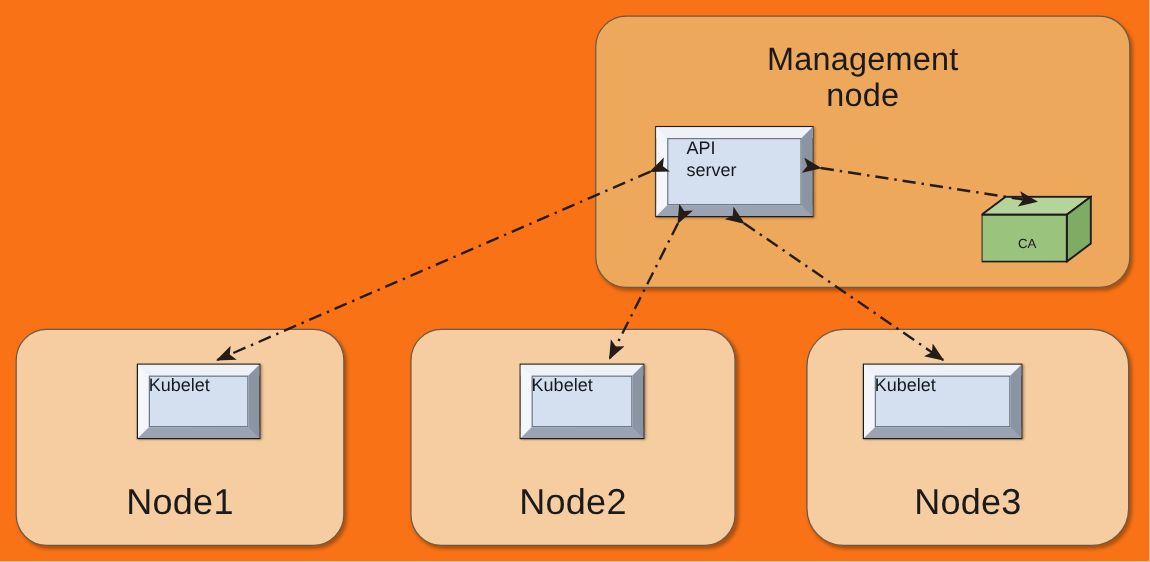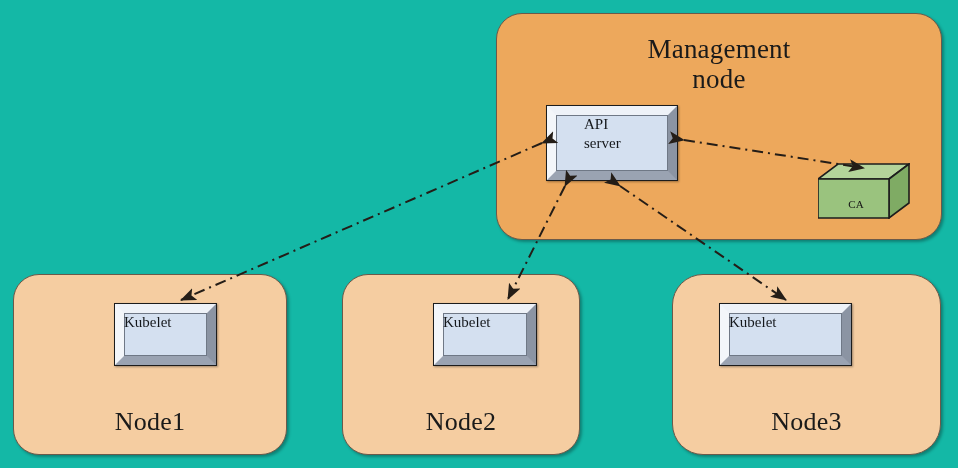--- a/index.html
+++ b/index.html
@@ -7,23 +7,22 @@
     padding: 0;
     background: #ffffff;
   }
   body {
     font-family: "Liberation Sans", sans-serif;
   }
   #canvas {
     position: relative;
     width: 958px;
     height: 468px;
-    background: #14b8a6;
+    background: #f97316;
     overflow: hidden;
-    font-family: Liberation Serif, serif;
   }
   
   .zone {
     position: absolute;
     box-sizing: border-box;
     border: 1.6px solid #6b5a4a;
     border-radius: 26px;
     box-shadow: 2px 2px 3px rgba(0,0,0,0.30);
   }
   .zone-mgmt {
@@ -43,21 +42,21 @@
     line-height: 1.12;
     letter-spacing: 0.2px;
     white-space: pre-line;
   }
   .zone-title-mgmt {
     top: 20px;
     font-size: 27px;
   }
   .zone-title-worker {
     bottom: 18px;
-    font-size: 26px;
+    font-size: 30px;
   }
 
   
   .bevel {
     position: absolute;
     box-sizing: border-box;
     border: 1.5px solid #1c1c1c;
     background:
       linear-gradient(135deg, #e9eef6 0%, #dfe6f0 40%, #c3ccda 100%);
     padding: 9px;
@@ -81,21 +80,21 @@
     align-items: center;
     box-sizing: border-box;
   }
   .bevel-label {
     position: relative;
     z-index: 3;
     color: #15181c;
     font-size: 15px;
     line-height: 1.25;
     white-space: pre-line;
-    padding-left: 28px;
+    padding-left: 16px;
   }
   .bevel-label.centered {
     width: 100%;
     text-align: left;
     padding-left: 0;
   }
 
   
   .cube {
     position: absolute;
@@ -156,21 +155,21 @@
   </div>
 
   <div class="zone zone-worker" style="left:13px; top:274px; width:274px; height:181px;">
     <div class="zone-title zone-title-worker">Node1</div>
   </div>
   <div class="bevel" style="left:114px; top:303px; width:103px; height:63px;">
     <div class="bevel-inner"></div>
     <div class="bevel-label centered">Kubelet</div>
   </div>
 
-  <div class="zone zone-worker" style="left:342px; top:274px; width:238px; height:181px;">
+  <div class="zone zone-worker" style="left:342px; top:274px; width:271px; height:181px;">
     <div class="zone-title zone-title-worker">Node2</div>
   </div>
   <div class="bevel" style="left:433px; top:303px; width:104px; height:63px;">
     <div class="bevel-inner"></div>
     <div class="bevel-label centered">Kubelet</div>
   </div>
 
   <div class="zone zone-worker" style="left:672px; top:274px; width:269px; height:181px;border-radius:31px;">
     <div class="zone-title zone-title-worker">Node3</div>
   </div>

